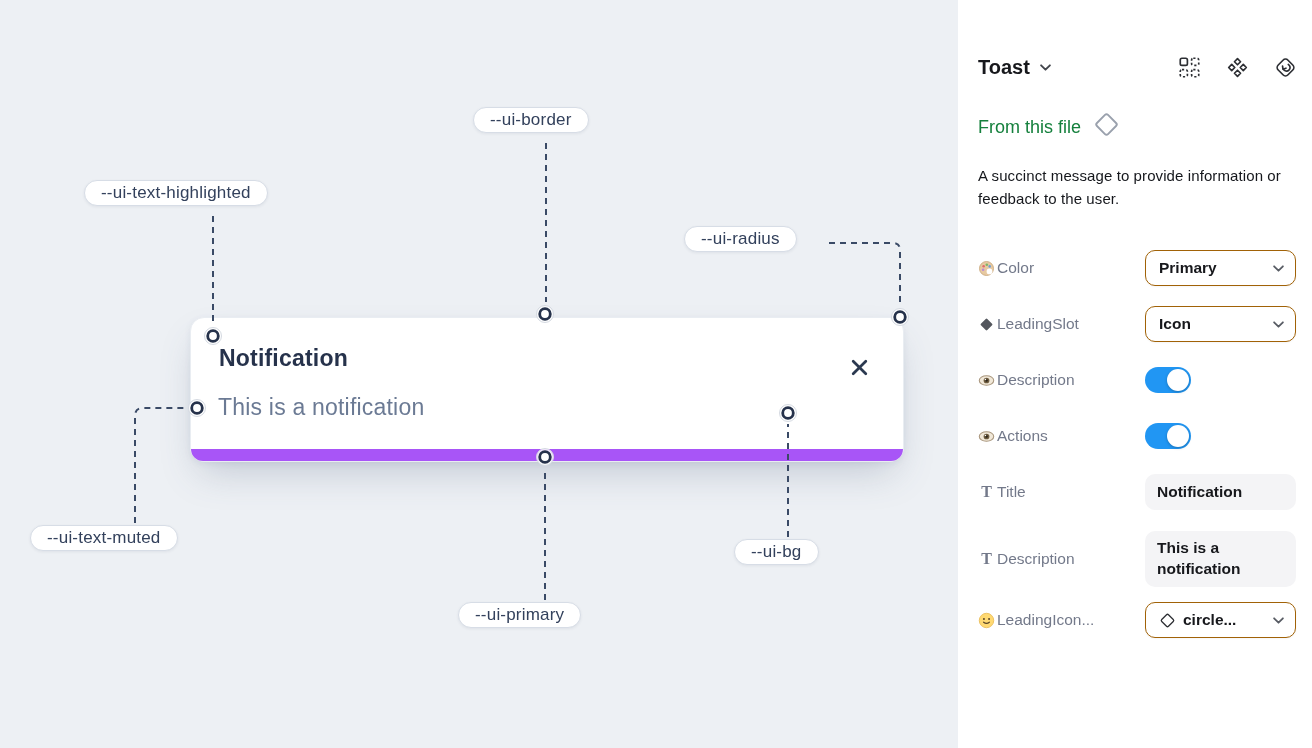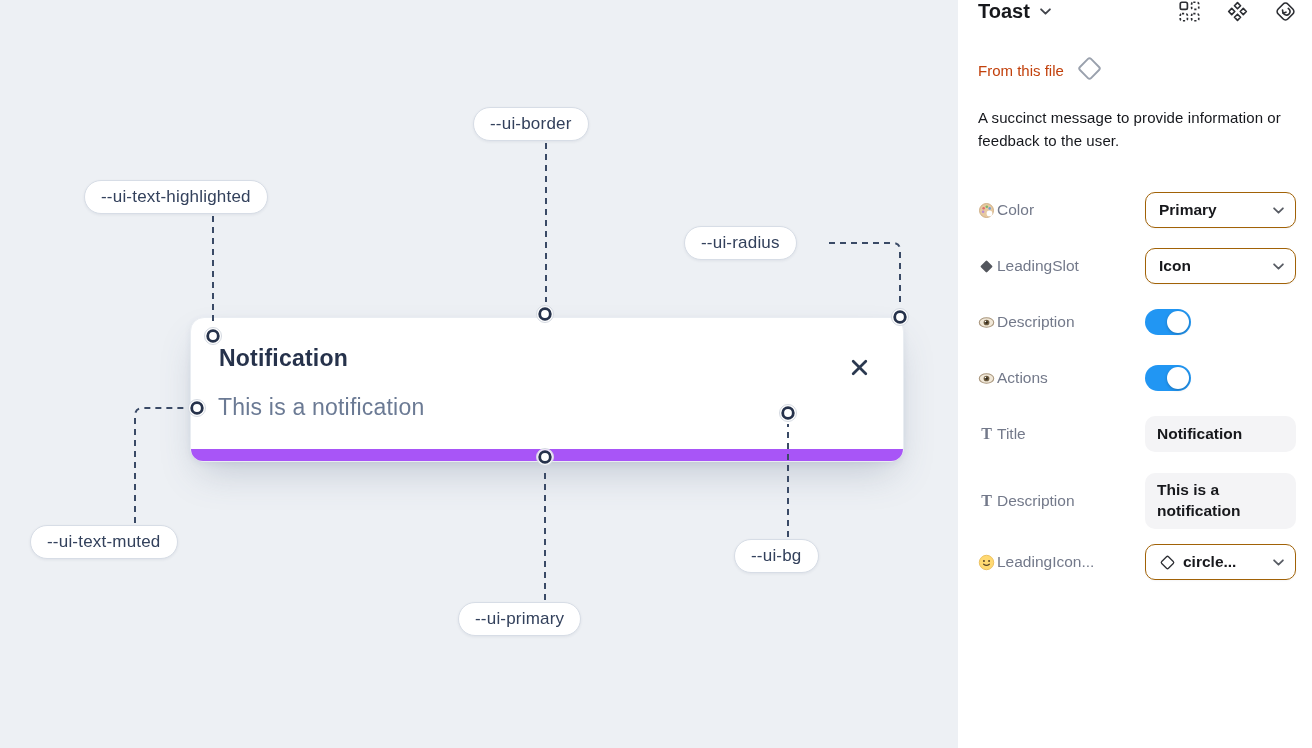--- a/index.html
+++ b/index.html
@@ -12,39 +12,39 @@
   #anno-svg { position:absolute; left:0; top:0; z-index:3; pointer-events:none; }
 
   .toast-card { position:absolute; left:190px; top:317px; width:714px; height:145px;
     background:#fff; border:1px solid #e9edf2; border-radius:14px; z-index:2;
     box-shadow:0 18px 38px -10px rgba(71,88,123,.28), 0 2px 6px rgba(71,88,123,.08); }
   .toast-title { position:absolute; left:28px; top:27px; font-size:23px; font-weight:600; color:#26324b; letter-spacing:.2px; }
   .toast-desc  { position:absolute; left:27px; top:76px; font-size:23px; font-weight:400; color:#6b7a94; letter-spacing:.2px; }
   .toast-close { position:absolute; right:32px; top:37px; width:24px; height:24px; display:flex; align-items:center; justify-content:center; cursor:pointer; background:none; border:none; }
   .toast-bar { position:absolute; left:0; right:0; bottom:0; height:12px; background:var(--ui-primary,#a855f7); border-radius:0 0 13px 13px; }
 
-  .var-label { position:absolute; z-index:4; display:inline-flex; align-items:center; height:34px; padding:0 16px;
+  .var-label { position:absolute; z-index:4; display:inline-flex; align-items:center; height:26px; padding:0 16px;
     background:#fff; border:1px solid #d7dde6; border-radius:17px; color:#33415c; font-size:17px; letter-spacing:.2px;
     box-shadow:0 1px 3px rgba(30,40,70,.07); white-space:nowrap; }
   #lbl-highlighted { left:84px;  top:180px; }
   #lbl-border      { left:473px; top:107px; }
   #lbl-radius      { left:684px; top:226px; }
   #lbl-muted       { left:30px;  top:525px; }
   #lbl-primary     { left:458px; top:602px; }
   #lbl-bg          { left:734px; top:539px; }
 
   
   #panel { position:absolute; left:958px; top:0; width:354px; height:748px; background:#fff; padding:0 16px 0 20px; }
-  .panel-header { display:flex; }
+  .panel-header { display:flex; margin-top:56px; }
   .panel-title { font-size:20px; font-weight:700; color:#17181c; }
   .title-chevron { margin-left:10px; display:inline-flex; }
   .header-icons { margin-left:auto; display:flex; align-items:center; gap:27px; }
   .hicon { display:inline-flex; cursor:pointer; }
 
-  .source-row { display:flex; align-items:center; gap:12px; margin-top:32px; color:#c2410c; font-size:15px; }
+  .source-row { display:flex; align-items:center; gap:12px; margin-top:32px; color:#15803d; font-size:18px; }
   .panel-desc { margin-top:22px; width:322px; font-size:15px; line-height:1.5; color:#15171c; letter-spacing:.1px; }
 
   .props { margin-top:40px; }
   .prop-row { display:flex; align-items:center; height:36px; margin-bottom:20px; }
   .prop-row.tall { height:58px; margin-bottom:14px; }
   .prop-label { flex:1; display:flex; align-items:center; gap:2px; color:#73798a; font-size:15.5px; white-space:nowrap; overflow:hidden; }
   .prop-icon { width:17px; display:inline-flex; justify-content:center; flex:none; }
   .t-glyph { font-family:"Liberation Serif", serif; font-weight:700; font-size:16px; color:#73798a; }
 
   .prop-control { width:151px; flex:none; }

